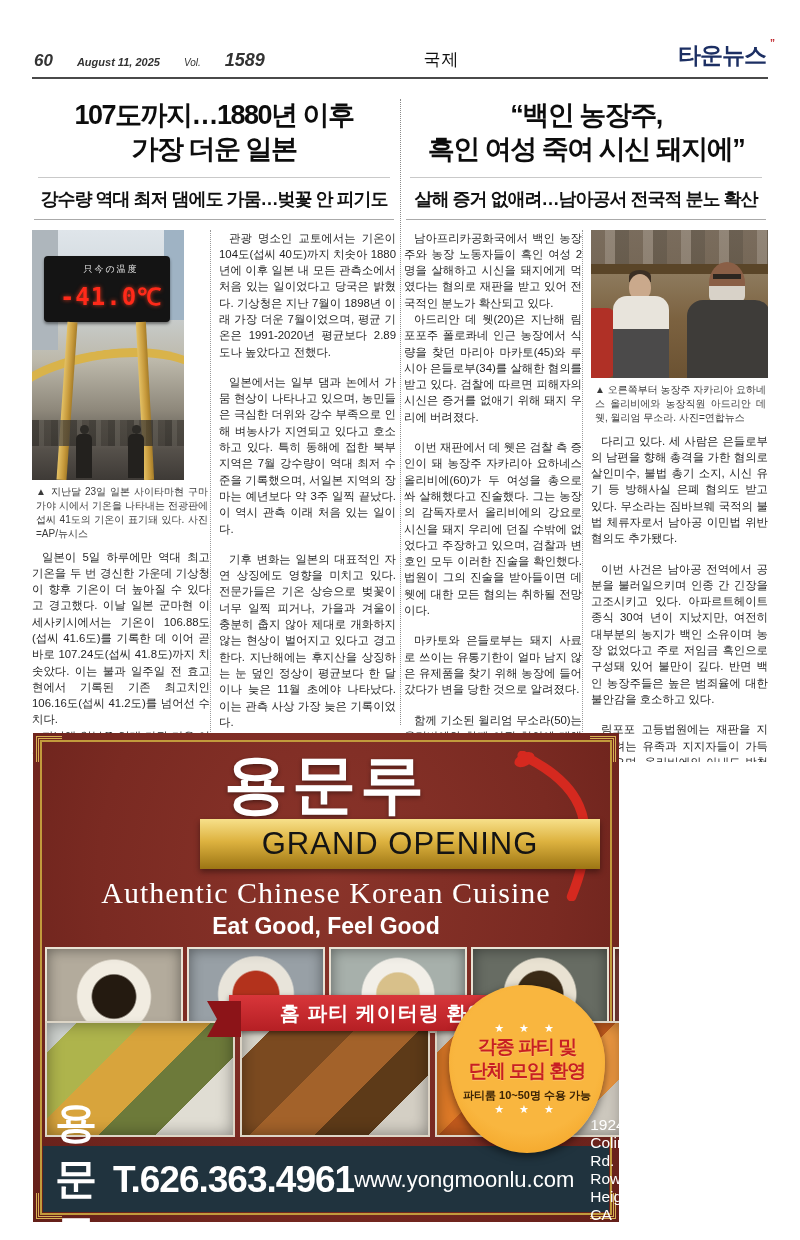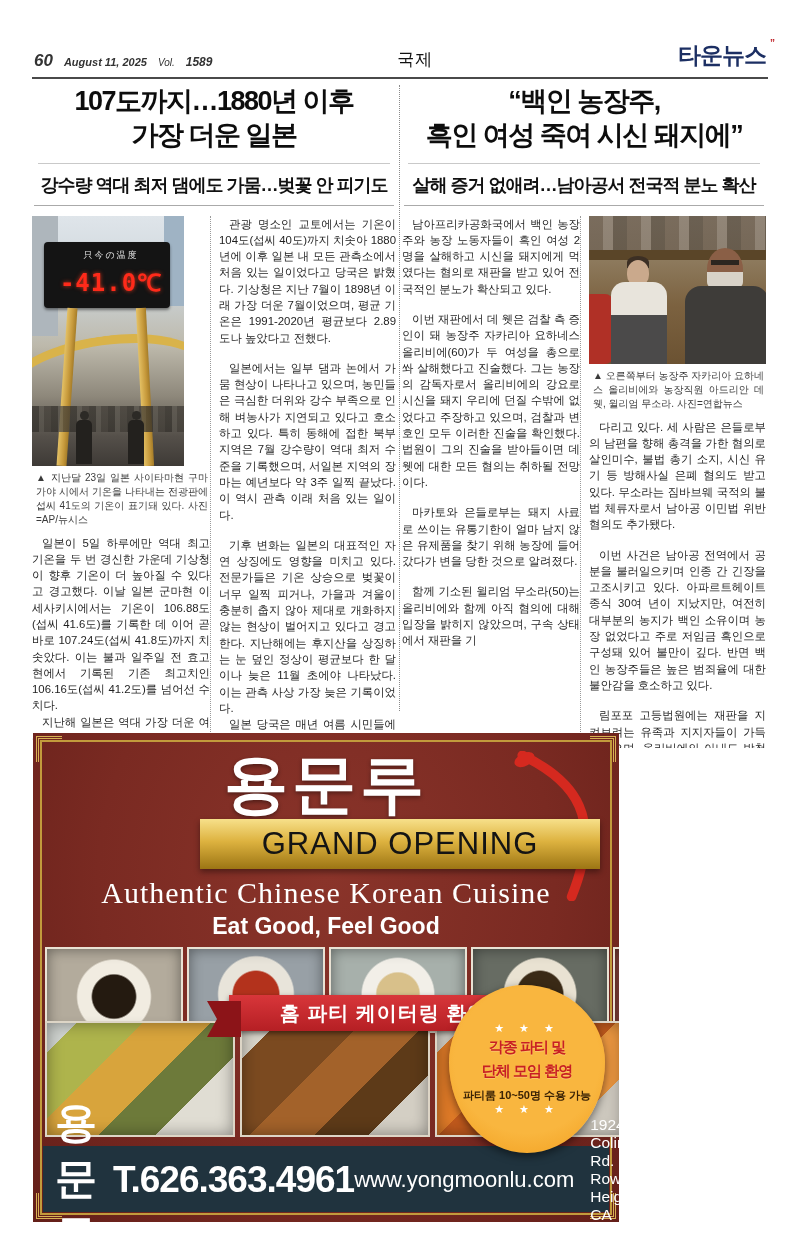--- a/index.html
+++ b/index.html
@@ -2,31 +2,31 @@
 <html><head>
 <meta charset="utf-8">
 <style>
   * { margin:0; padding:0; box-sizing:border-box; }
   html,body { background:#ffffff; }
   body { width:800px; height:1240px; position:relative; font-family:"Liberation Sans",sans-serif; color:#222; }
   .page { position:absolute; inset:0; padding:40px 32px 16px 32px; }
 
   
   .masthead-row { display:flex; align-items:flex-end; justify-content:space-between; padding:0 2px 6px 2px; border-bottom:2px solid #4a4a4a; }
-  .meta { display:flex; align-items:baseline; gap:11px; font-style:italic; color:#333;justify-content:center; }
+  .meta { display:flex; align-items:baseline; gap:24px; font-style:italic; color:#333;justify-content:center; }
   .meta .pageno { font-size:17px; font-weight:bold; }
   .meta .date { font-size:11px; font-weight:bold; }
   .meta .vol-label { font-size:10px; }
-  .meta .vol-num { font-size:12px; font-weight:bold; }
+  .meta .vol-num { font-size:18px; font-weight:bold; }
   .section-name { font-size:17px; color:#111; letter-spacing:1px; transform:translateX(-30px); }
   .logo { font-size:23px; font-weight:800; color:#1c2f63; letter-spacing:-1px; position:relative; }
   .logo::after { content:"”"; color:#c0272d; font-size:10px; position:absolute; top:-2px; right:-8px; }
 
   
-  .articles { display:flex; margin-top:2px; height:640px; }
+  .articles { display:flex; margin-top:16px; height:640px;justify-content:space-between; }
   .article { width:364px; }
   .vdivider { width:0; border-left:1px dotted #8a8a8a; margin:4px 2px 10px 3px; }
   .article h1 { font-size:27px; line-height:1.25; text-align:center; color:#0d0d0d; letter-spacing:-1.5px; font-weight:800; margin:4px 0 10px 0; }
   .article h2 { font-size:18px; text-align:center; color:#111; letter-spacing:-1px; font-weight:800; margin:9px 0 8px 0; }
   .subrule { border-top:1px solid #c9c9c9; margin:0 6px; }
   .subrule2 { border-top:1px solid #aaaaaa; margin:0 2px 10px 2px; }
   .cols { display:flex; height:532px; overflow:hidden; }
   .col { width:178px; overflow:hidden; }
   .col + .col { border-left:1px dotted #9a9a9a; padding-left:8px; width:186px; }
   .col p { font-size:11.4px; line-height:16.3px; text-align:justify; text-indent:10px; color:#1f1f1f; }
@@ -98,21 +98,21 @@
   .catering-ribbon span { color:#fff; font-size:20px; font-weight:800; letter-spacing:1px; }
 
   .food-row2 { position:absolute; left:12px; top:288px; width:580px; display:flex; gap:5px; }
   .food-row2 .tray { width:190px; height:116px; border:2px solid #ddd5c6; box-shadow:inset 0 0 16px rgba(0,0,0,.4); }
   .c1 { background:linear-gradient(135deg,#cfd3cf 0 10%,#aeb44c 10% 32%,#d8a43c 32% 55%,#6d7a3a 55% 74%,#e0ddd3 74% 100%); }
   .c2 { background:linear-gradient(135deg,#d8d4c9 0 12%,#7b4a20 12% 40%,#a3622a 40% 62%,#5d3a18 62% 80%,#d4cfc4 80% 100%); }
   .c3 { background:linear-gradient(135deg,#d2cec5 0 10%,#e07b28 10% 38%,#c25a1d 38% 60%,#e9953f 60% 80%,#cdc8be 80% 100%); }
 
   .party-badge { position:absolute; right:14px; top:252px; width:156px; height:168px; background:radial-gradient(circle at 50% 45%, #f9b63f 0 60%, #f09a18 100%); border-radius:48% 52% 50% 50%/46% 46% 54% 54%; z-index:6; display:flex; flex-direction:column; align-items:center; justify-content:center; box-shadow:0 3px 8px rgba(0,0,0,.5); }
   .party-badge .stars { color:#ffffff; font-size:11px; letter-spacing:6px; }
-  .party-badge .b-line { font-size:15px; font-weight:800; color:#c81f23; letter-spacing:-1px; line-height:24px; text-shadow:0 1px 0 #fff3; }
+  .party-badge .b-line { font-size:19px; font-weight:800; color:#c81f23; letter-spacing:-1px; line-height:24px; text-shadow:0 1px 0 #fff3; }
   .party-badge .b-sub { font-size:11px; font-weight:bold; color:#3a2205; margin-top:5px; }
 
   .ad-footer { position:absolute; left:10px; right:10px; bottom:10px; height:66px; background:#20333e; display:flex; align-items:center; padding:0 12px; gap:14px; }
   .adf-name { font-size:42px; font-weight:800; color:#ffffff; letter-spacing:2px; }
   .adf-contact { display:flex; flex-direction:row; align-items:center; line-height:1; }
   .adf-phone { font-size:37px; font-weight:800; color:#ffffff; letter-spacing:-1px; }
   .adf-web { font-size:22px; color:#ffffff; margin-top:2px; }
   .adf-right { display:flex; flex-direction:column; gap:4px; margin-left:2px; }
   .adf-hours { display:flex; align-items:center; gap:6px; color:#fff; }
   .adf-day { font-size:17px; font-weight:800; letter-spacing:-1px; }
@@ -175,20 +175,21 @@
     <div class="vdivider"></div>
 
     <article class="article">
       <h1><span>“백인 농장주,</span><br><span>흑인 여성 죽여 시신 돼지에”</span></h1>
       <div class="subrule"></div>
       <h2>살해 증거 없애려…남아공서 전국적 분노 확산</h2>
       <div class="subrule2"></div>
       <div class="cols">
         <div class="col">
           <p>남아프리카공화국에서 백인 농장주와 농장 노동자들이 흑인 여성 2명을 살해하고 시신을 돼지에게 먹였다는 혐의로 재판을 받고 있어 전국적인 분노가 확산되고 있다.</p>
+          <p>아드리안 데 웻(20)은 지난해 림포포주 폴로콰네 인근 농장에서 식량을 찾던 마리아 마카토(45)와 루시아 은들로부(34)를 살해한 혐의를 받고 있다. 검찰에 따르면 피해자의 시신은 증거를 없애기 위해 돼지 우리에 버려졌다.</p>
           <p class="gap">이번 재판에서 데 웻은 검찰 측 증인이 돼 농장주 자카리아 요하네스 올리비에(60)가 두 여성을 총으로 쏴 살해했다고 진술했다. 그는 농장의 감독자로서 올리비에의 강요로 시신을 돼지 우리에 던질 수밖에 없었다고 주장하고 있으며, 검찰과 변호인 모두 이러한 진술을 확인했다. 법원이 그의 진술을 받아들이면 데 웻에 대한 모든 혐의는 취하될 전망이다.</p>
           <p class="gap">마카토와 은들로부는 돼지 사료로 쓰이는 유통기한이 얼마 남지 않은 유제품을 찾기 위해 농장에 들어갔다가 변을 당한 것으로 알려졌다.</p>
           <p class="gap">함께 기소된 윌리엄 무소라(50)는 올리비에와 함께 아직 혐의에 대해 입장을 밝히지 않았으며, 구속 상태에서 재판을 기</p>
         </div>
         <div class="col">
           <div class="photo-court">
             <div class="pc-gallery"></div>
             <div class="pc-bench" style="top:34px;"></div>
             <div class="pc-red"></div>
             <div class="pc-man1-hair"></div>

